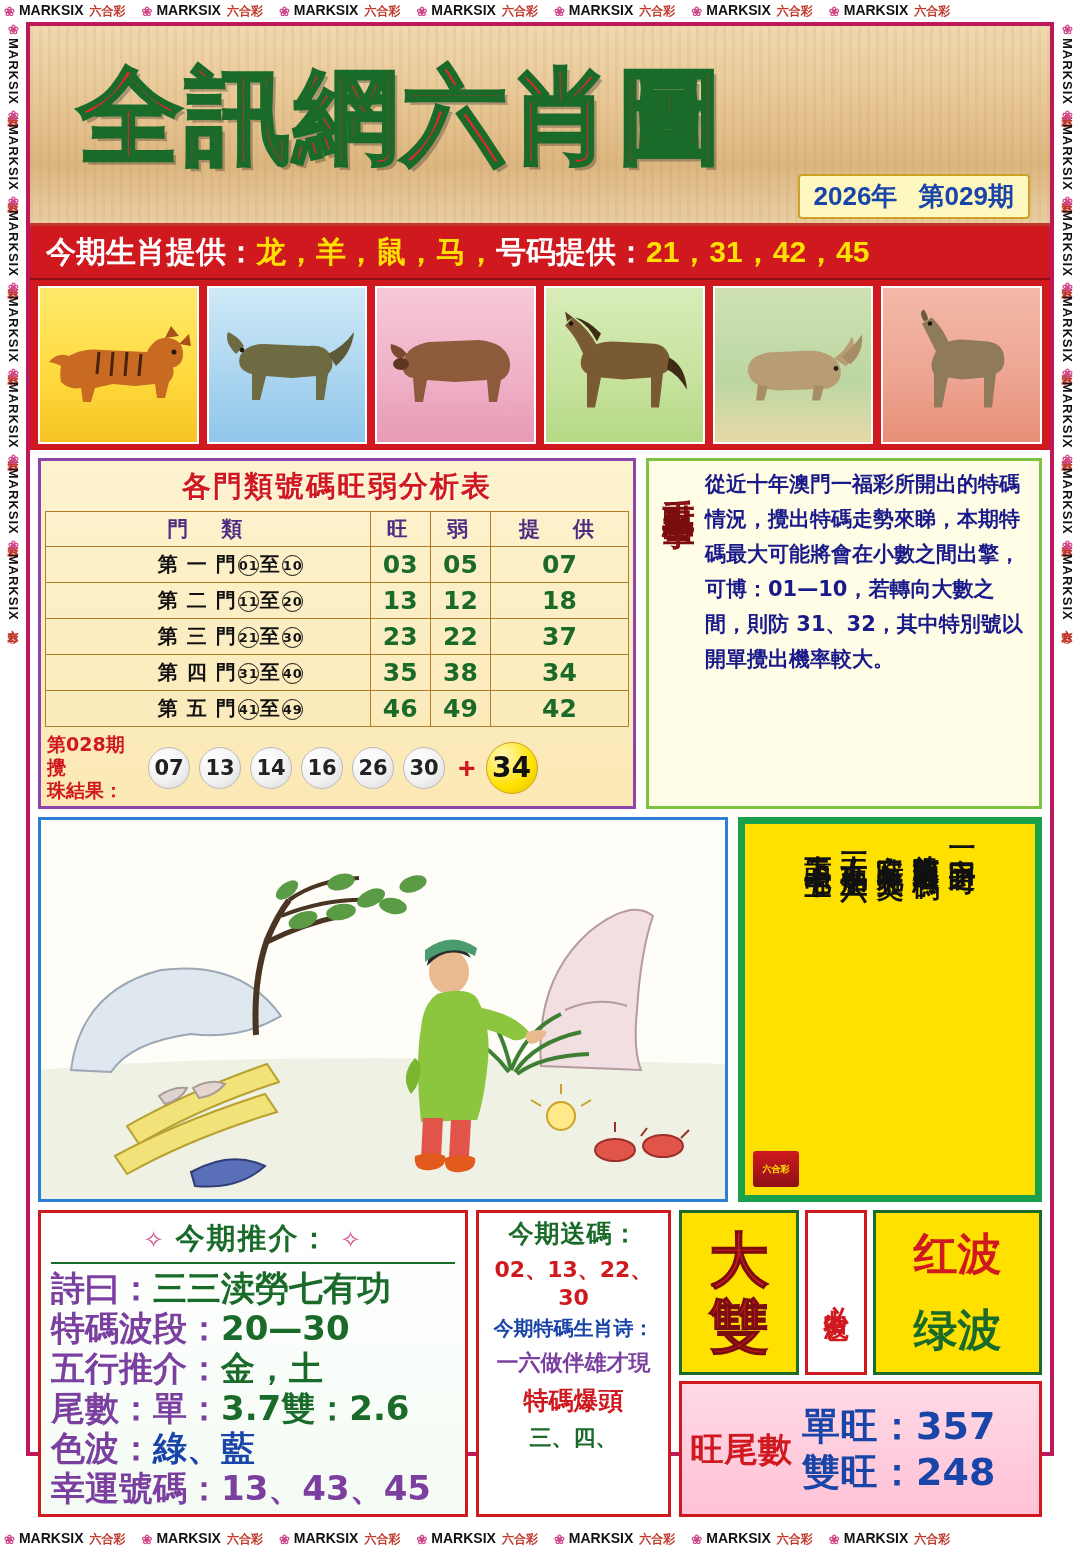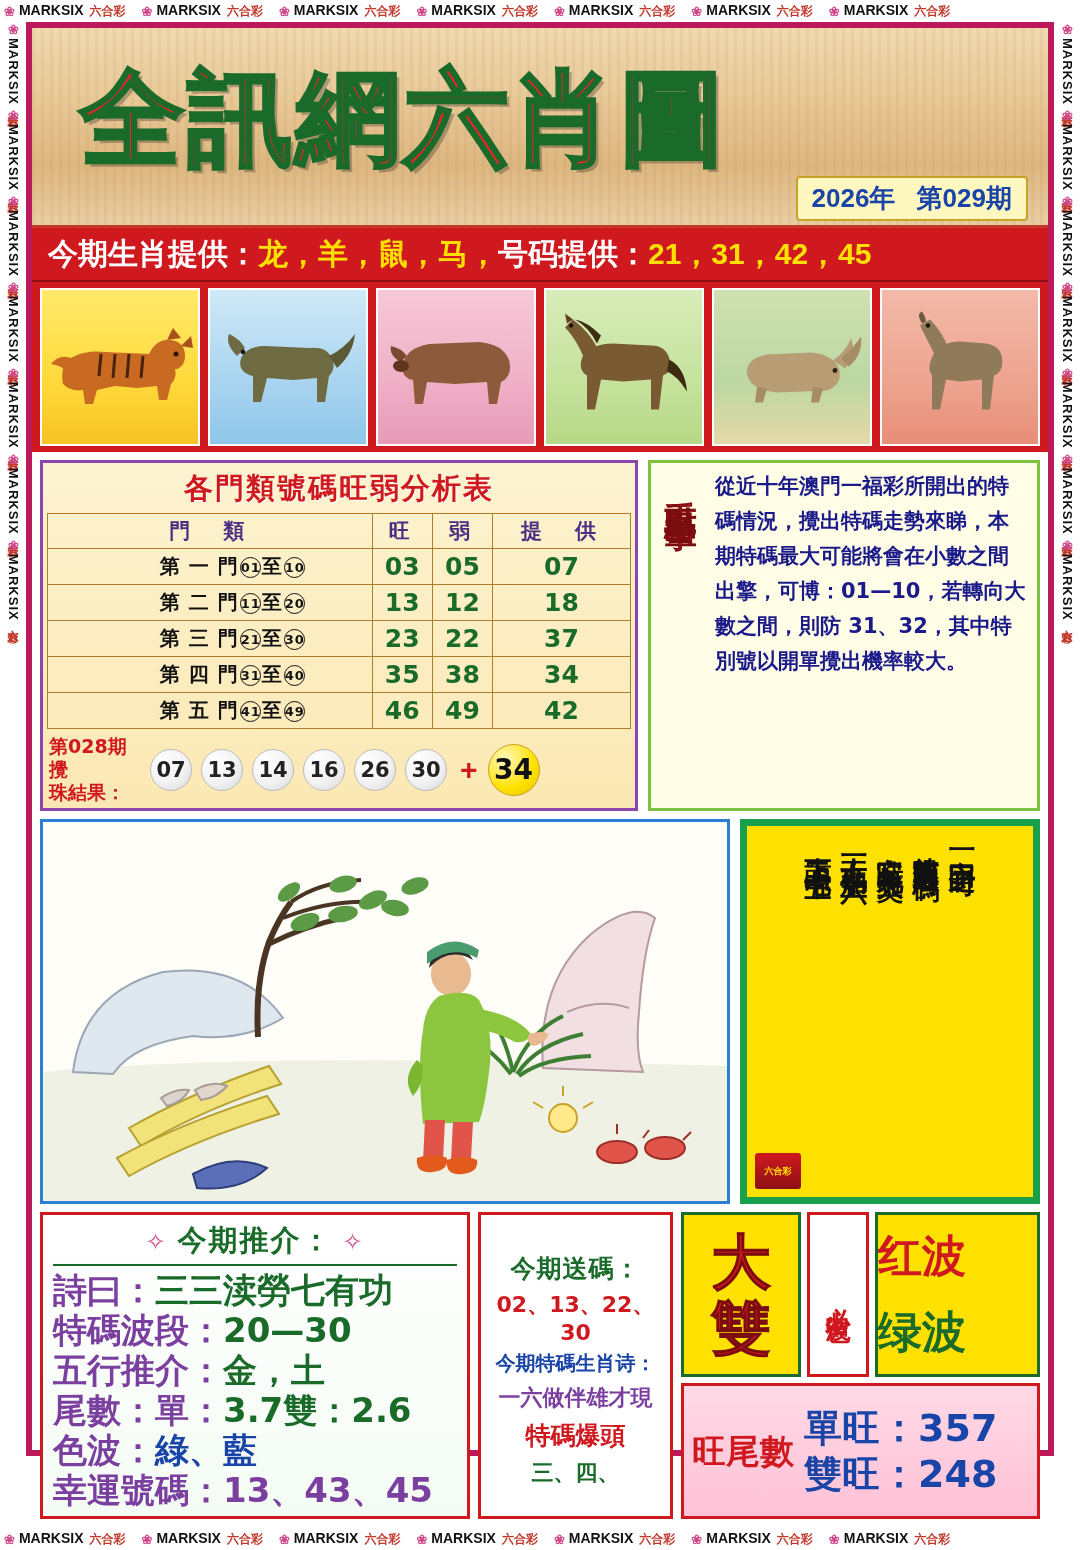--- a/index.html
+++ b/index.html
@@ -46,21 +46,21 @@
     height: 1506px;
     white-space: nowrap;
   }
   .side .vtext i { color: #d04a8c; font-style: normal; }
   .side .vtext b { color: #c0392b; font-size: 11px; }
 
   
   #frame {
     position: absolute; left: 26px; top: 22px;
     width: 1028px; height: 1434px;
-    border: 6px solid #be185d;
+    border: 4px solid #be185d;
     background: #fff;
   }
 
   
   .header {
     position: relative; height: 200px;
     background:
       repeating-linear-gradient(90deg, rgba(180,130,70,.10) 0 3px, rgba(255,255,255,0) 3px 9px),
       linear-gradient(180deg,#f0d9b0 0%, #e7c694 40%, #dcb67f 70%, #e9cda3 100%);
     border-bottom: 3px solid #c0392b;
@@ -178,21 +178,21 @@
     width: 52px; height: 52px; font-size: 28px;
     background: radial-gradient(circle at 32% 28%, #fff9c0, #ffe100 60%, #e6c200);
     border: 1px solid #c9a227; color: #111;
   }
 
   .notebox {
     flex: 1;
     border: 3px solid #7fc241;
     background: #fffde6;
     padding: 6px 8px;
-    display: flex; gap: 12px;
+    display: flex; gap: 4px;
   }
   .notebox .vtitle {
     writing-mode: vertical-rl;
     font-size: 32px; font-weight: bold; color: #d0191f;
     letter-spacing: 6px;
     -webkit-text-stroke: 0.5px #7a0d10;
     font-family: "DejaVu Sans", sans-serif;
     padding-top: 6px;
   }
   .notebox .body {
@@ -263,21 +263,21 @@
   .recbox .line .v2 { color: #1944a8; text-align: right; }
   .recbox .line .v3 { color: #7b3fa0; }
 
   .sendbox {
     width: 195px;
     border: 3px solid #d0191f;
     background: #fff;
     padding: 4px 6px;
     text-align: center;
   }
-  .sendbox .t1 { font-size: 25px; font-weight: bold; color: #1a6b2a; letter-spacing: 1px; font-family: "DejaVu Sans", sans-serif; margin-top: 33px;}
+  .sendbox .t1 { font-size: 25px; font-weight: bold; color: #1a6b2a; letter-spacing: 1px; font-family: "DejaVu Sans", sans-serif;}
   .sendbox .nums { font-size: 22px; font-weight: bold; color: #d0191f; margin: 5px 0; font-family: "DejaVu Sans", sans-serif;}
   .sendbox .t2 { font-size: 20px; font-weight: bold; color: #1944a8; font-family: "DejaVu Sans", sans-serif; text-align: center;}
   .sendbox .poemline { font-size: 22px; font-weight: bold; color: #7b3fa0; margin: 6px 0; font-family: "DejaVu Sans", sans-serif;}
   .sendbox .t3 { font-size: 25px; font-weight: bold; color: #d0191f; margin-top: 4px; font-family: Liberation Serif, serif;}
   .sendbox .t4 { font-size: 22px; font-weight: bold; color: #1a6b2a; margin-top: 6px; font-family: "DejaVu Sans", sans-serif;}
 
   .rightcol { flex: 1; display: flex; flex-direction: column; gap: 6px; }
   .rc-top { display: flex; gap: 6px; height: 165px; }
   .bigdouble {
     width: 120px;
@@ -296,21 +296,21 @@
     background: #fff;
     display: flex; align-items: center; justify-content: center;
   }
   .mustbox .v {
     writing-mode: vertical-rl;
     font-size: 25px; font-weight: bold; color: #d0191f; letter-spacing: 4px;
     font-family: "DejaVu Sans", sans-serif;
   }
   .waves {
     flex: 1; border: 3px solid #1a6b2a; background: #ffe100;
-    display: flex; flex-direction: column; justify-content: space-around;
+    display: flex; flex-direction: column; align-items: center; justify-content: space-around;
     padding: 4px 0;
   }
   .waves .w1 { font-size: 44px; font-weight: bold; color: #d0191f; font-family: "DejaVu Sans", sans-serif; }
   .waves .w2 { font-size: 44px; font-weight: bold; color: #1a6b2a; font-family: "DejaVu Sans", sans-serif; }
   .tailbox {
     flex: 1;
     border: 3px solid #d0191f;
     background: linear-gradient(180deg,#ffd9e6,#ffc2d6);
     display: flex; align-items: center; padding: 4px 8px;
   }

